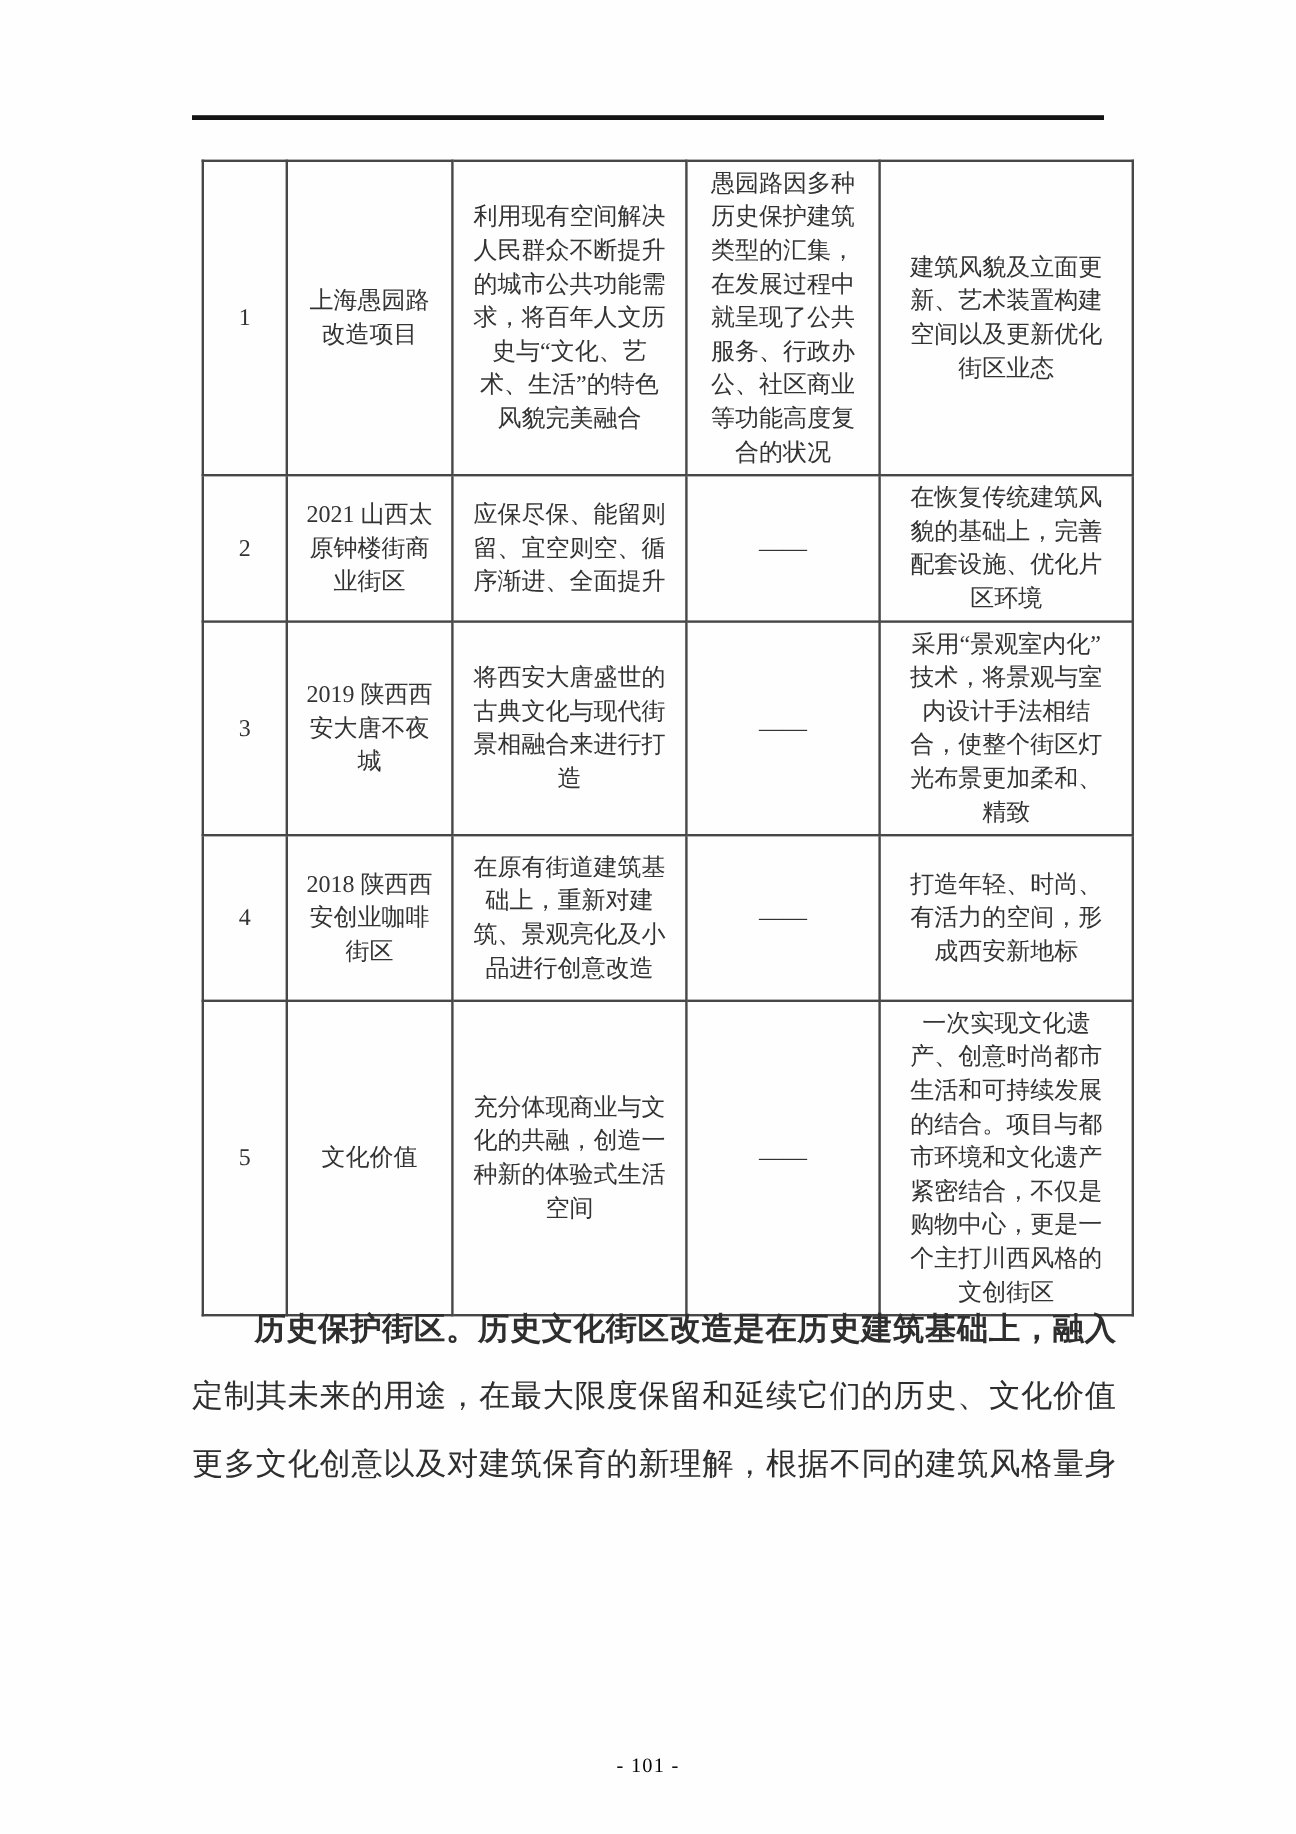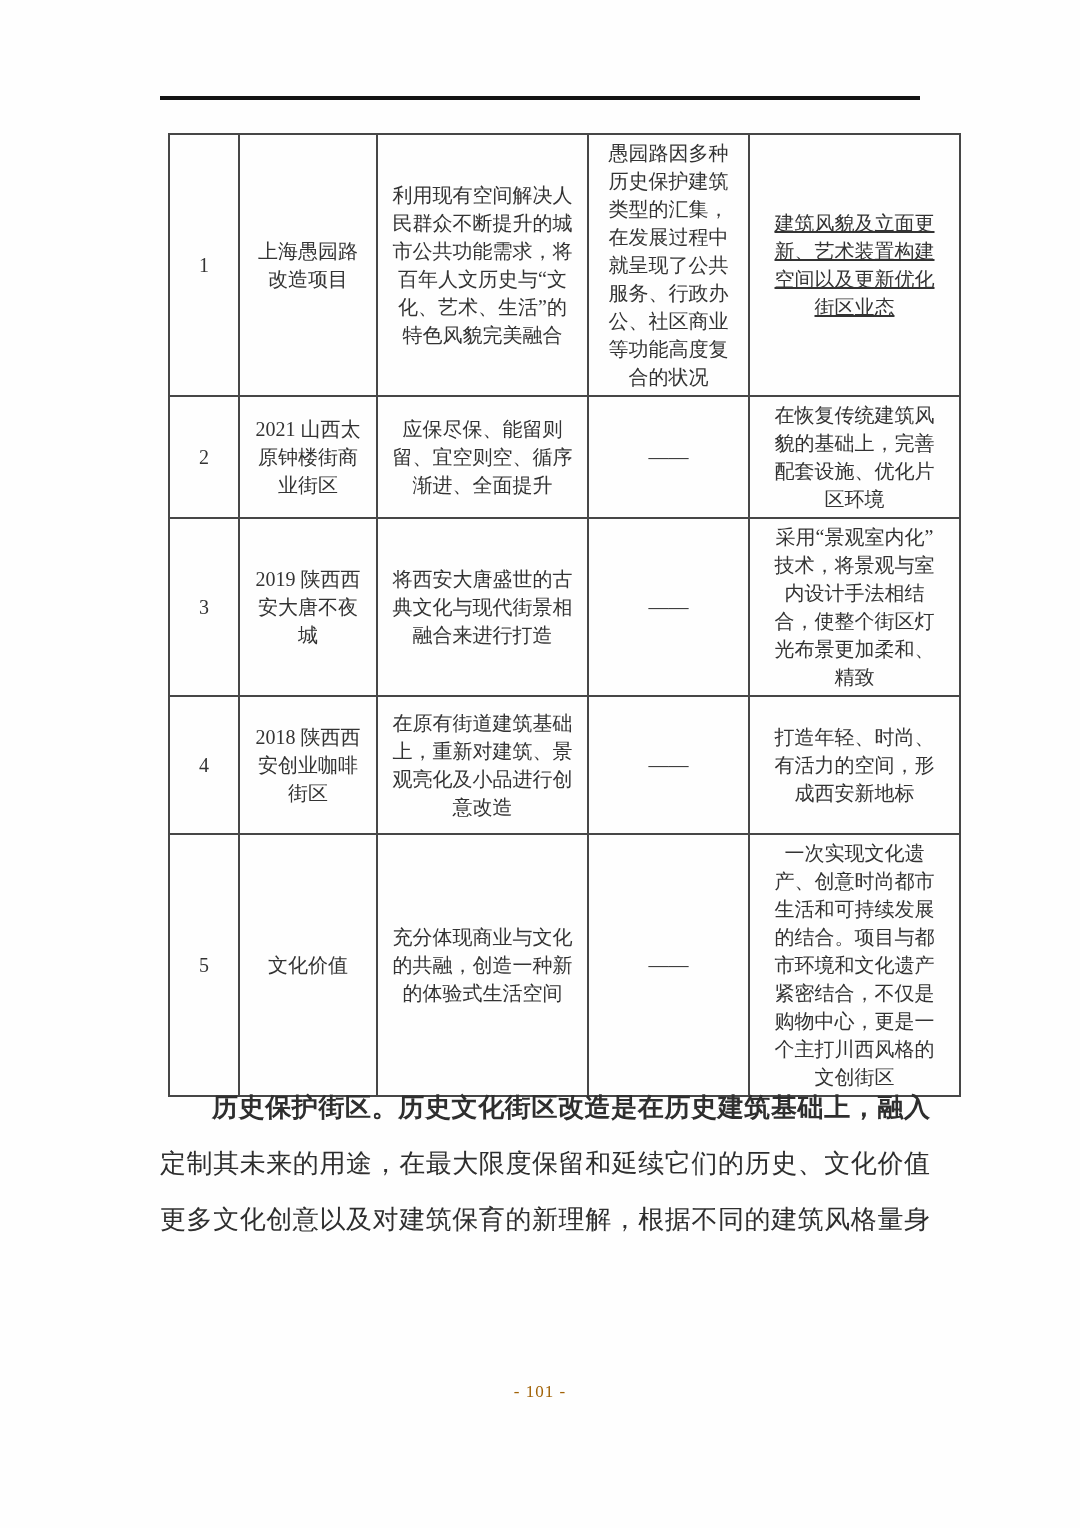--- a/index.html
+++ b/index.html
@@ -27,29 +27,29 @@
     border:2px solid #474747;
     vertical-align:middle;
     font-size:20px;line-height:28px;
     text-align:center;
     box-sizing:border-box;
     color:#333333;
     word-break:break-all;
   }
   td.c1{width:70px;}
   td.c2{width:138px;padding:4px 14px;}
-  td.c3{width:211px;padding:4px 13px;}
+  td.c3{width:195px;padding:4px 13px;}
   td.c4{width:161px;padding:4px 18px;border-radius:13px;}
   td.c5{width:211px;padding:4px 20px;}
   tr.r1 td{height:253px;}
   tr.r2 td{height:113px;}
   tr.r3 td{height:168px;}
   tr.r4 td{height:138px;}
   tr.r5 td{height:251px;}
-  td.left-justify{text-align:justify;text-decoration:underline;}
+  td.left-justify{text-align:justify;}
   td.dash-cell{letter-spacing:0;font-size:22px;}
 
   .para{
     position:absolute;left:160px;top:1080px;width:770px;
     font-size:26px;color:#2e2e2e;
   }
   .pline{
     height:56px;line-height:56px;
     white-space:nowrap;
     text-align:justify;
@@ -58,22 +58,22 @@
   .pline.indent{padding-left:52px;font-weight:bold;}
 
   .caption-box{
     position:absolute;left:168px;top:1352px;width:744px;height:44px;
     border:2px solid #474747;box-sizing:border-box;
     display:flex;align-items:center;justify-content:center;
     font-size:20px;color:#333333;
   }
 
   .footer{
-    position:absolute;left:0;top:1382px;width:100%;
-    text-align:center;font-size:17px;color:#a16207;
+    position:absolute;left:0;top:1462px;width:100%;
+    text-align:center;font-size:17px;color:#000000;
     letter-spacing:1px;
   }
 </style>
 </head>
 <body>
 
 <div class="page">
 
   <div class="top-rule"></div>
 

